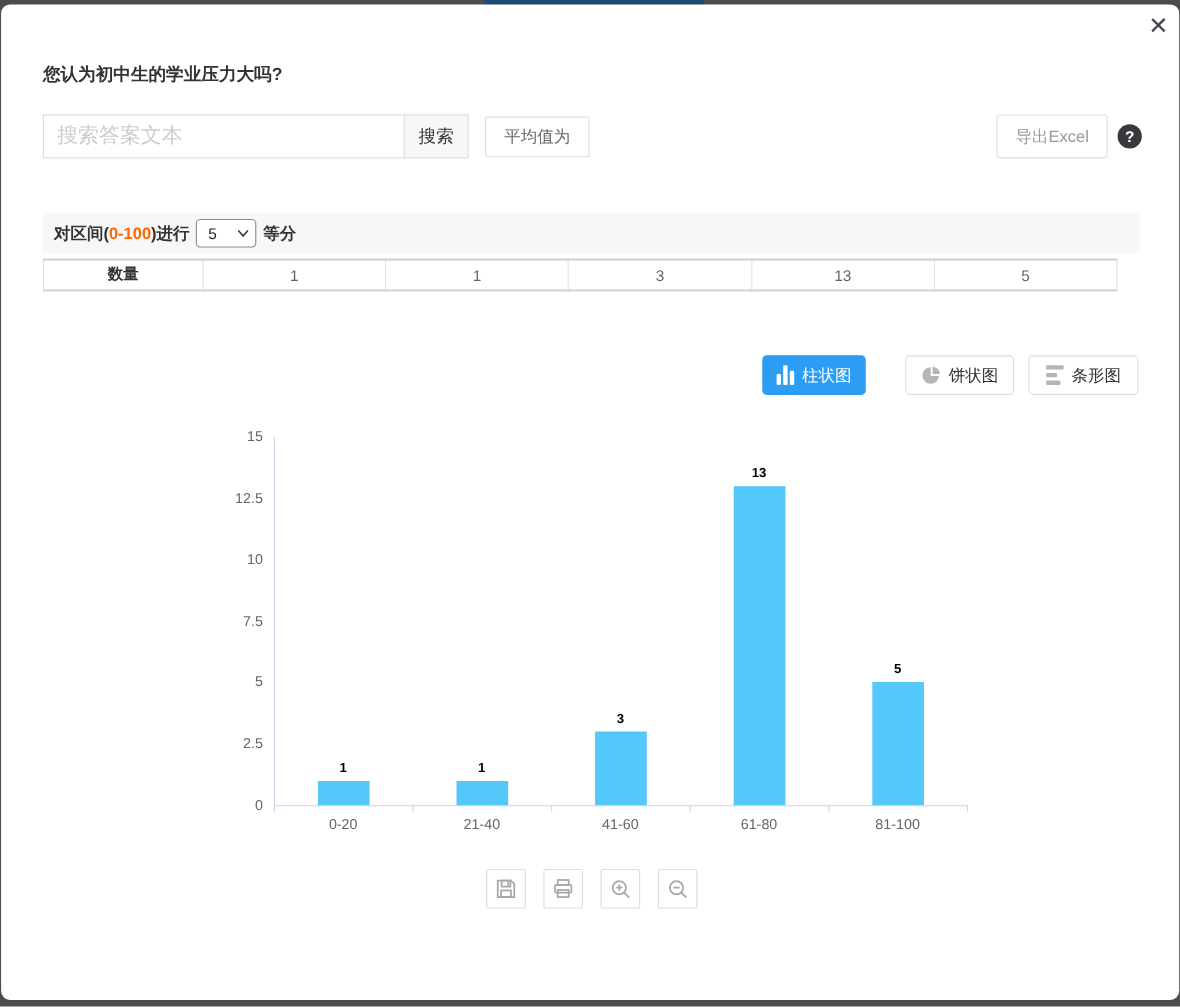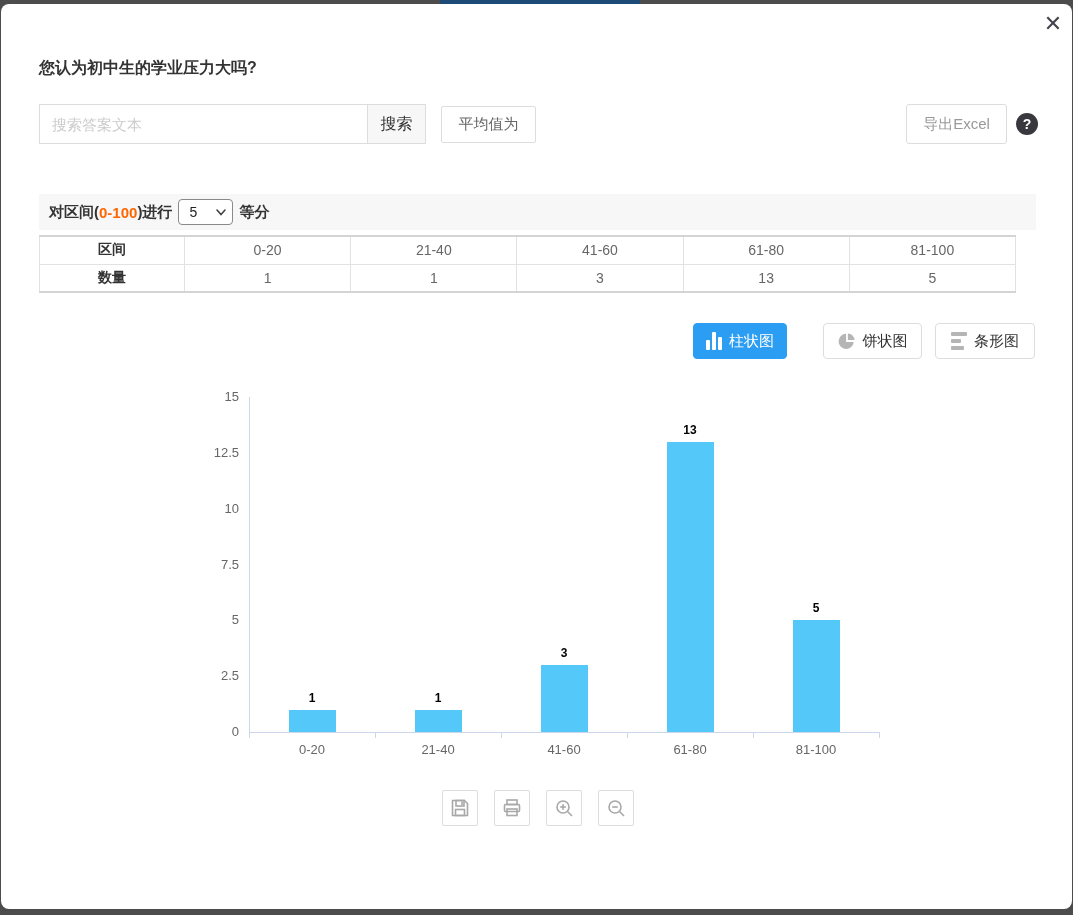--- a/index.html
+++ b/index.html
@@ -17,21 +17,21 @@
   }
   .close-btn {
     position:absolute; left:1038px; top:6px; width:28px; height:28px;
     font-size:22px; color:#45454f; text-align:center; line-height:28px; cursor:pointer;
   }
   .q-title {
     position:absolute; left:38px; top:54px; font-size:16px; font-weight:bold; color:#333;
   }
   .search-input {
     position:absolute; left:38px; top:100px; width:329px; height:40px;
-    border:1px solid #ddd; border-right:none; padding:0 12px; font-size:15px; color:#333;
+    border:1px solid #ddd; border-right:none; padding:0 12px; font-size:19px; color:#333;
     outline:none; font-family:"Liberation Sans", sans-serif;
   }
   .search-input::placeholder { color:#ccc; }
   .search-btn {
     position:absolute; left:366px; top:100px; width:59px; height:40px;
     background:#f7f7f7; border:1px solid #ddd; font-size:16px; color:#333; cursor:pointer;
     font-family:"Liberation Sans", sans-serif;
   }
   .detail-btn {
     position:absolute; left:440px; top:102px; width:95px; height:37px;
@@ -127,28 +127,20 @@
       <span>5</span>
       <svg width="10" height="7" viewBox="0 0 10 7">
           <path d="M1 1 L5 5.5 L9 1" stroke="#444" stroke-width="1.6" fill="none" stroke-linecap="round"></path>
         </svg>
     </span>
     <span>等分</span>
   </div>
 
   <table class="freq-table">
     <tbody>
-        <tr>
-      <td class="rowhead">区间</td>
-      <td>0-20</td>
-      <td>21-40</td>
-      <td>41-60</td>
-      <td>61-80</td>
-      <td>81-100</td>
-    </tr>
     <tr>
       <td class="rowhead">数量</td>
       <td>1</td>
       <td>1</td>
       <td>3</td>
       <td>13</td>
       <td>5</td>
     </tr>
   </tbody>
     </table>

